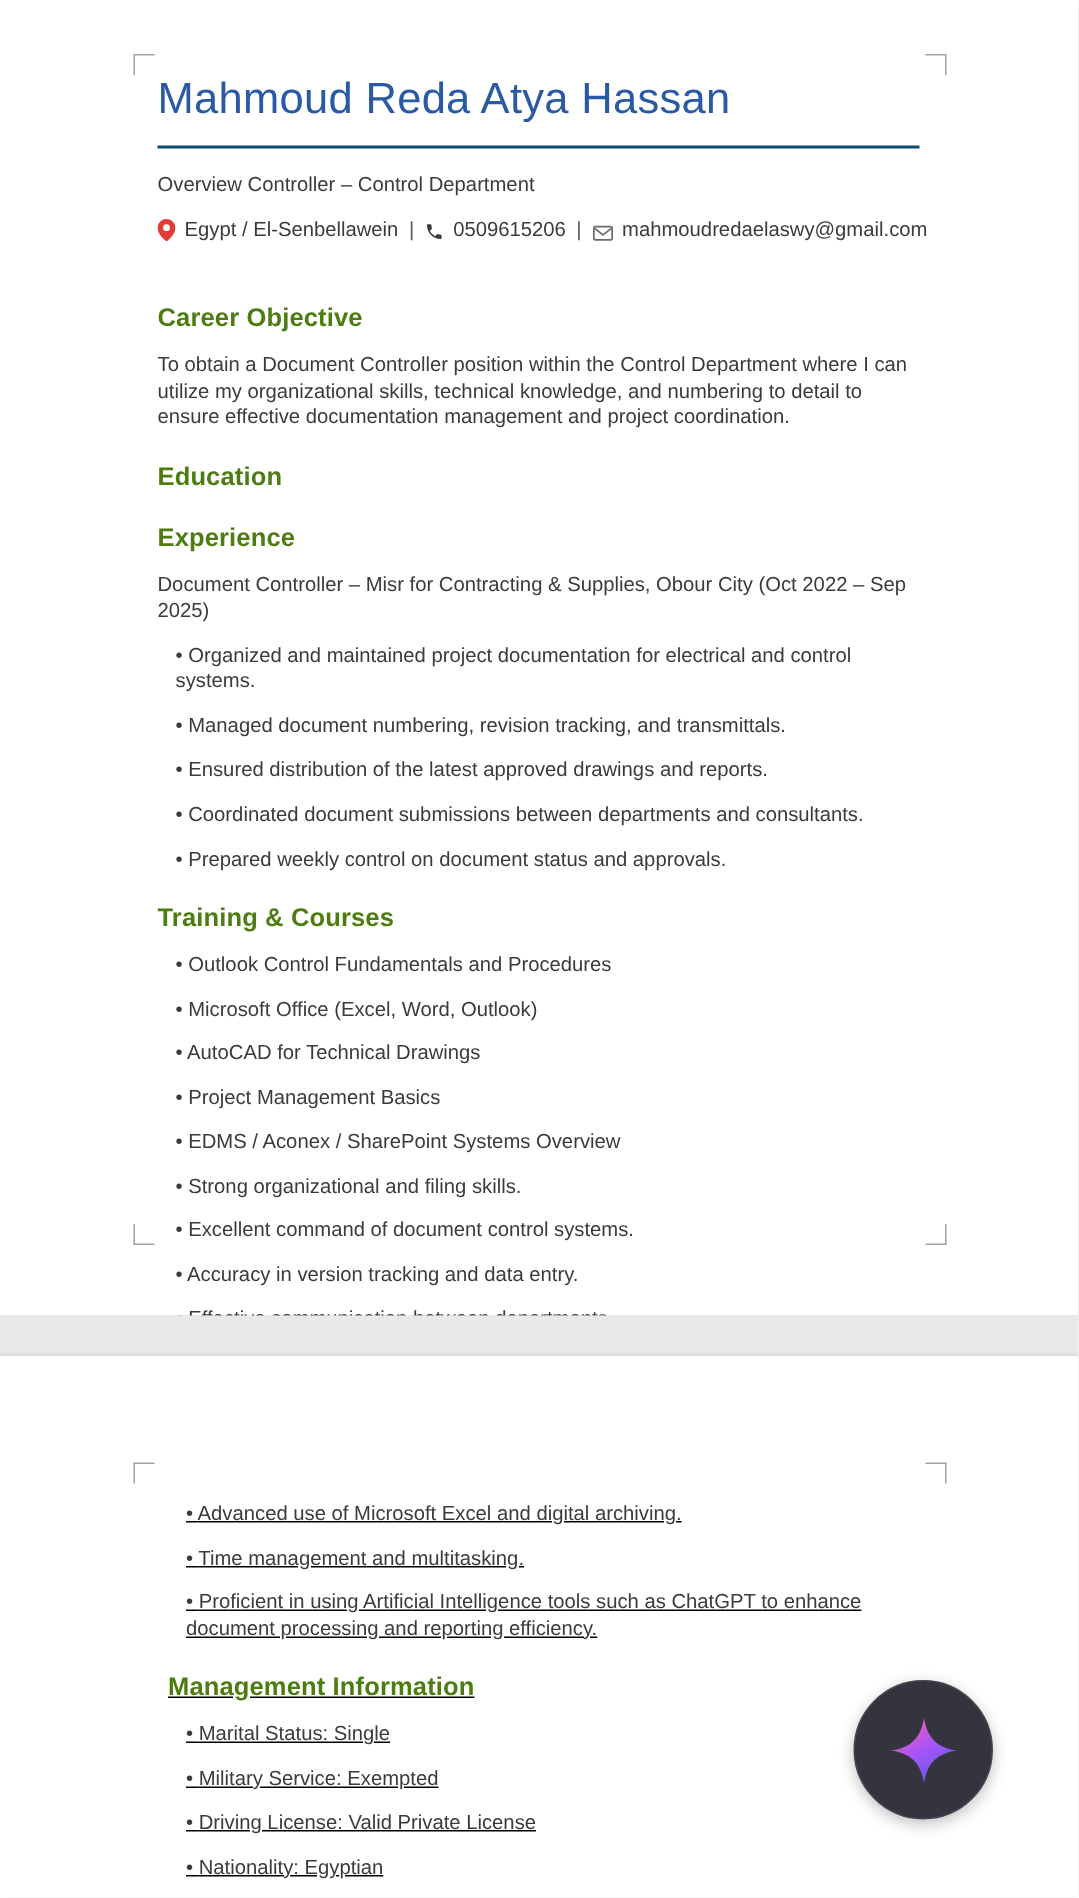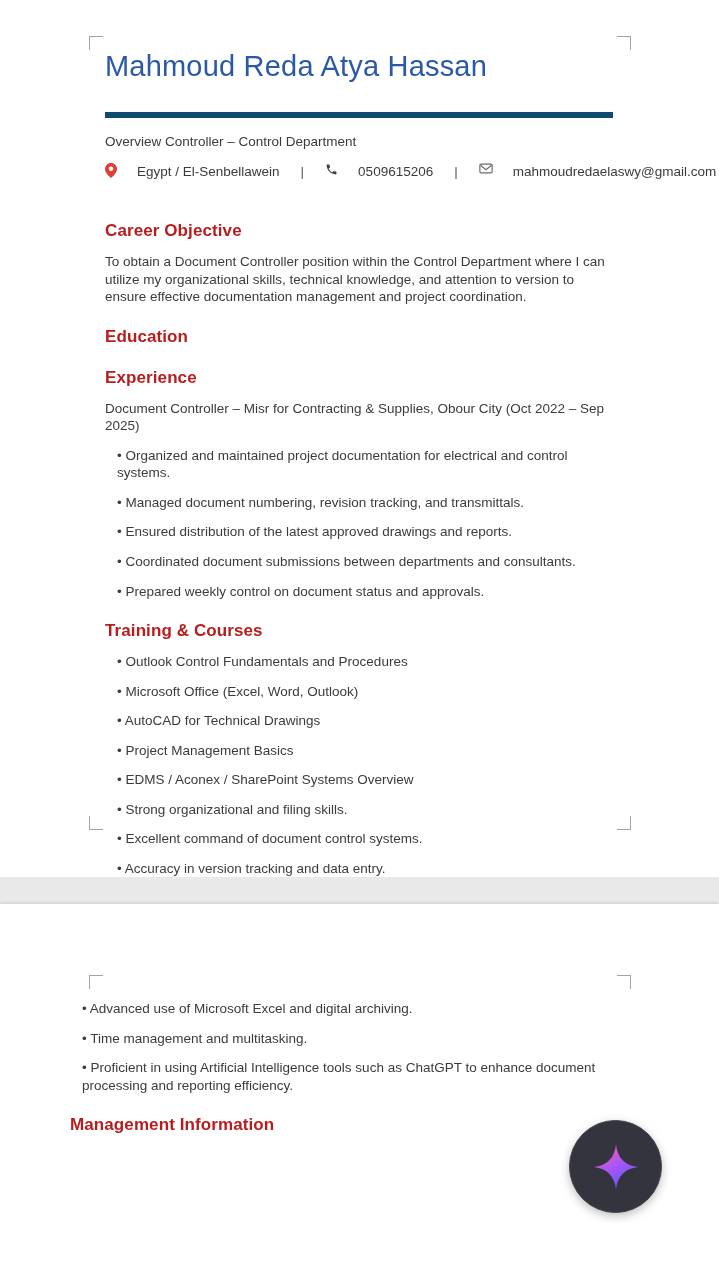--- a/index.html
+++ b/index.html
@@ -11,36 +11,36 @@
     overflow:hidden;
   }
   .page {
     position:absolute; left:0; width:719px; background:#ffffff;
   }
   .page-1 { top:0; height:877px; box-shadow:0 1px 3px rgba(0,0,0,.18); }
   .page-2 { top:904px; height:361px; box-shadow:0 -1px 3px rgba(0,0,0,.12); }
   .page-gap { position:absolute; left:0; top:877px; width:719px; height:27px; background:#e9e9e9; }
 
   .inner  { padding:0 106px 0 105px; }
-  .inner2 { padding:84px 106px 0 70px; }
+  .inner2 { padding:84px 106px 0 112px;text-decoration:underline; }
 
   h1 {
-    margin:50px 0 0; padding-bottom:29px;
-    border-bottom:6px solid #0c4a6e;
+    margin:50px 0 0; padding-bottom:14px;
+    border-bottom:2px solid #0c4a6e;
     font-size:29px; font-weight:400; color:#2a59a6;
     letter-spacing:.2px;
   }
-  h2 { margin:21px 0 0; font-size:17px; font-weight:700; color:#b91c1c; letter-spacing:.1px; }
+  h2 { margin:21px 0 0; font-size:17px; font-weight:700; color:#4d7c0f; letter-spacing:.1px; }
   h2.first { margin-top:41px; }
 
   .subtitle { margin:15px 0 0; }
   .subtitle, .contact, p.body, .bullets p {
     font-size:13.5px; line-height:1.3; color:#3b3b3b;
   }
-  .contact { margin-top:12px; display:flex; align-items:flex-start; gap:20px; white-space:nowrap; }
+  .contact { margin-top:12px; display:flex; align-items:flex-end; gap:6px; white-space:nowrap; }
   .contact .icon { display:inline-flex; align-items:center; }
   .contact .sep { color:#555; margin:0 1px; }
 
   p.body { margin:12px 0 0; }
   .bullets { margin-top:11px; }
   .bullets p { margin:12px; }
   .bullets p::before { content:"• "; }
 
   
   .mark { position:absolute; width:13px; height:13px; border:0 solid #a3a3a3; }
@@ -95,21 +95,21 @@
       <span class="icon">
         <svg width="14" height="11" viewBox="0 0 24 18">
             <rect x="1.5" y="1.5" width="21" height="15" rx="2" fill="none" stroke="#6b6b6b" stroke-width="2"></rect>
             <path d="M2.5 3.5l9.5 7.5 9.5-7.5" fill="none" stroke="#6b6b6b" stroke-width="2"></path>
           </svg>
       </span>
       <span>mahmoudredaelaswy@gmail.com</span>
     </div>
 
     <h2 class="first">Career Objective</h2>
-    <p class="body">To obtain a Document Controller position within the Control Department where I can utilize my organizational skills, technical knowledge, and attention to version to ensure effective documentation management and project coordination.</p>
+    <p class="body">To obtain a Document Controller position within the Control Department where I can utilize my organizational skills, technical knowledge, and numbering to detail to ensure effective documentation management and project coordination.</p>
 
     <h2>Education</h2>
 
     <h2>Experience</h2>
     <p class="body">Document Controller – Misr for Contracting &amp; Supplies, Obour City (Oct 2022 – Sep 2025)</p>
     <div class="bullets">
       <p>Organized and maintained project documentation for electrical and control systems.</p>
       <p>Managed document numbering, revision tracking, and transmittals.</p>
       <p>Ensured distribution of the latest approved drawings and reports.</p>
       <p>Coordinated document submissions between departments and consultants.</p>
@@ -141,20 +141,26 @@
   <span class="mark tr"></span>
 
   <div class="inner2">
     <div class="bullets">
       <p>Advanced use of Microsoft Excel and digital archiving.</p>
       <p>Time management and multitasking.</p>
       <p>Proficient in using Artificial Intelligence tools such as ChatGPT to enhance document processing and reporting efficiency.</p>
     </div>
 
     <h2>Management Information</h2>
+    <div class="bullets">
+      <p>Marital Status: Single</p>
+      <p>Military Service: Exempted</p>
+      <p>Driving License: Valid Private License</p>
+      <p>Nationality: Egyptian</p>
+    </div>
   </div>
 </div>
 
 <div class="ai-fab">
   <span style="display:inline-flex;">
     <svg width="48" height="48" viewBox="0 0 100 100">
       <defs>
         <linearGradient id="sparkle-grad" x1="0.15" y1="0" x2="0.75" y2="1">
           <stop offset="0" stop-color="#ff5fa2"></stop>
           <stop offset="0.5" stop-color="#a855f7"></stop>

